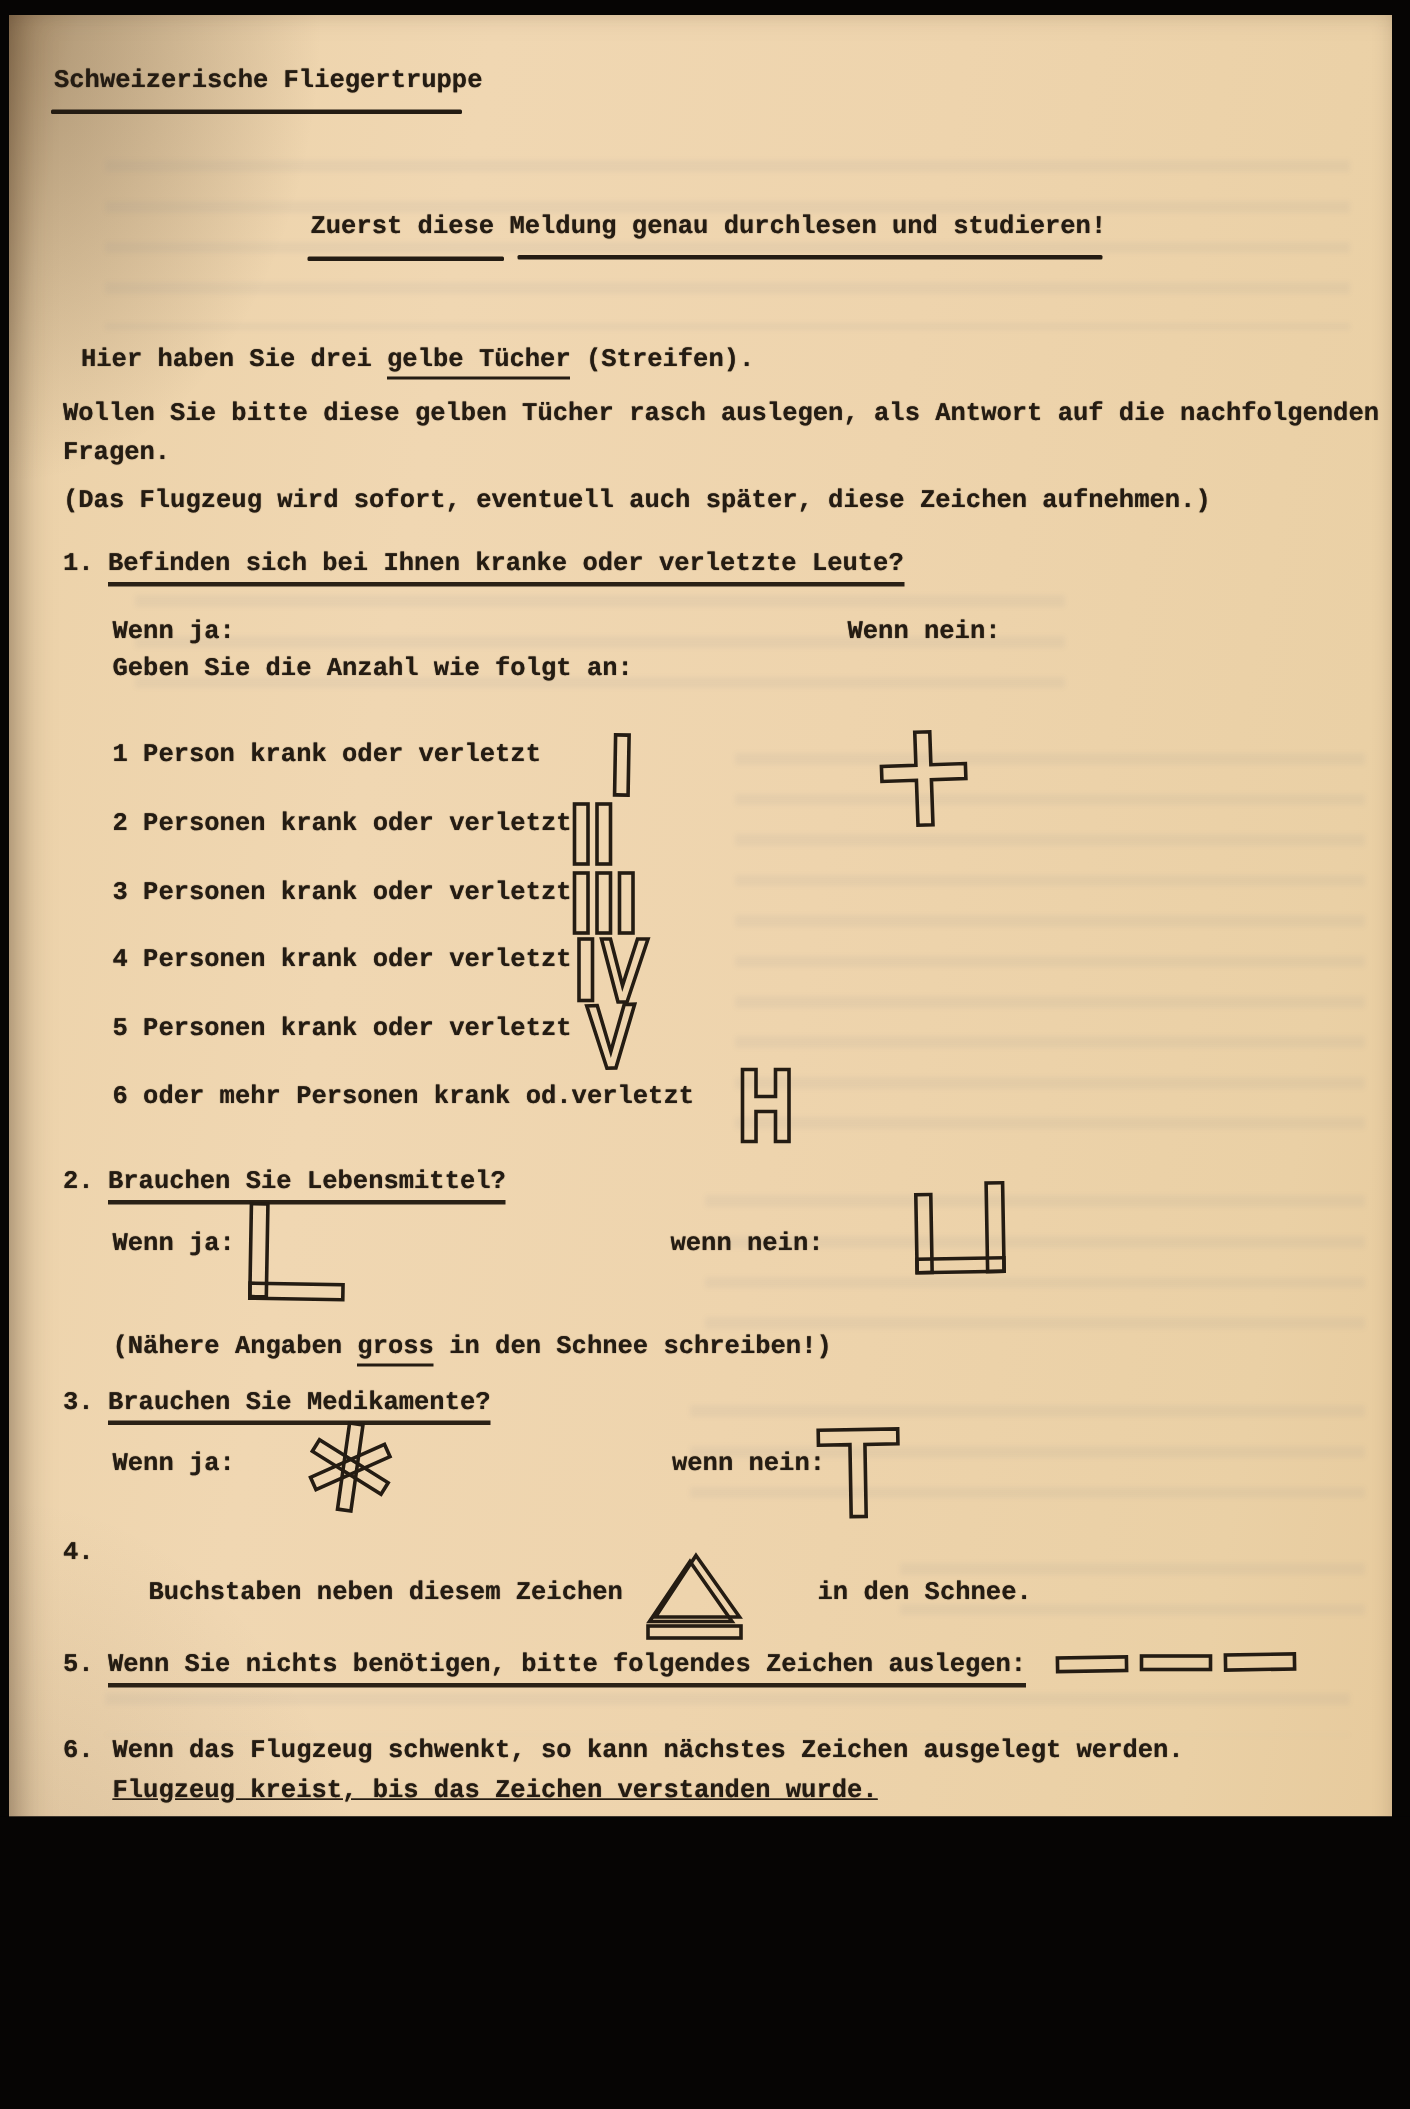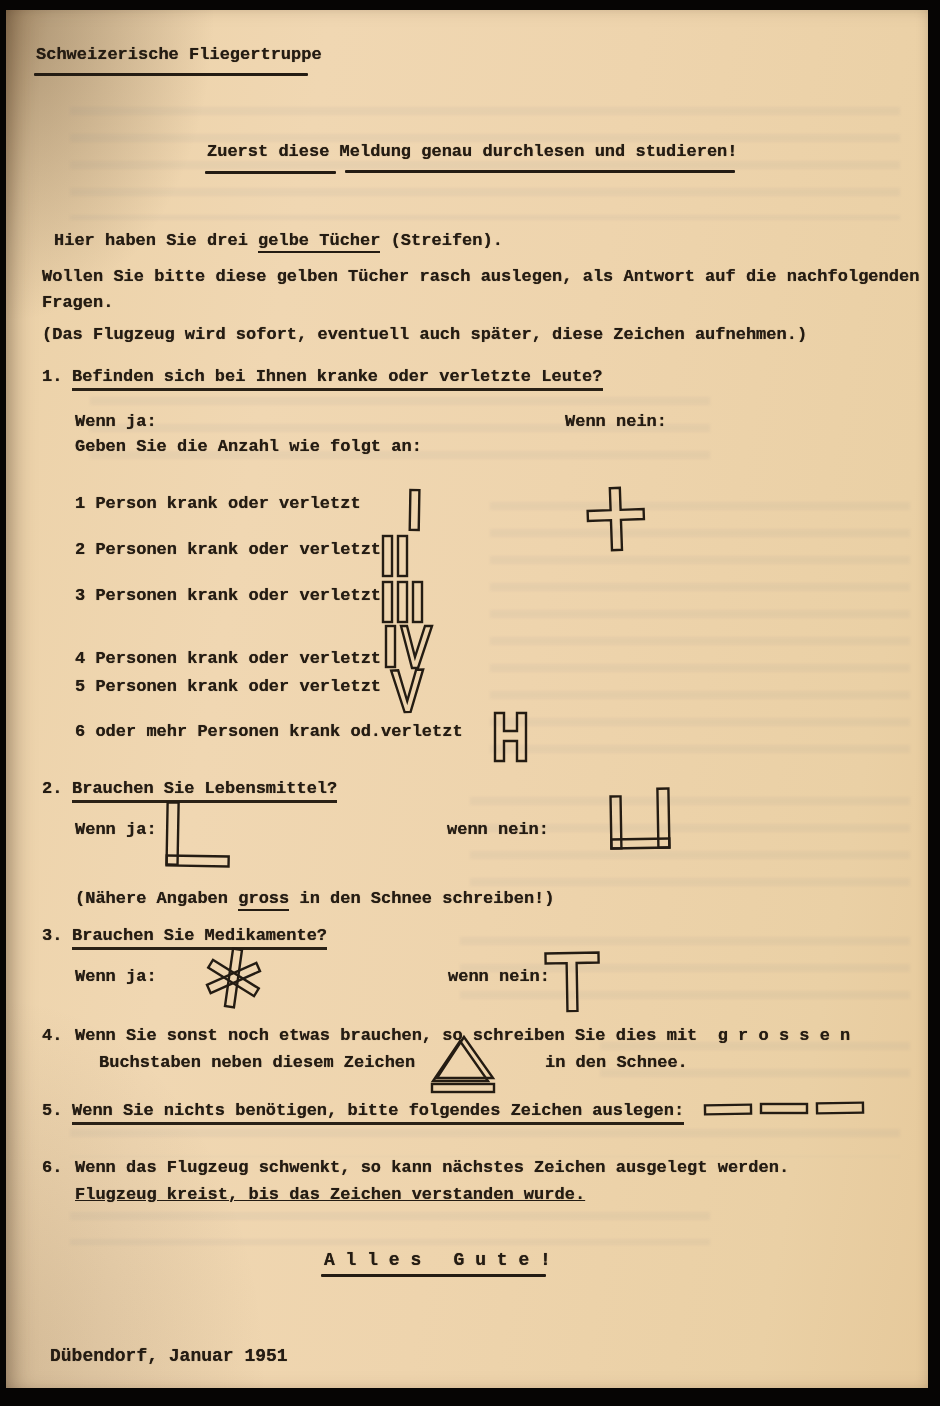--- a/index.html
+++ b/index.html
@@ -1,17 +1,17 @@
 <!DOCTYPE html>
 <html><head>
 <meta charset="utf-8">
 <style>
   html,body { margin:0; padding:0; background:#060504; }
   #stage {
-    position:relative; width:940px; height:1406px;
+    position:relative; width:940px; height:1211px;
     background:#060504; overflow:hidden;
     font-family:"Liberation Mono","DejaVu Sans Mono",monospace;
   }
   #sheet {
     position:absolute; left:6px; top:10px; width:922px; height:1378px;
     background:
       radial-gradient(ellipse at 0% 0%, rgba(60,40,22,.38), transparent 16%),
       radial-gradient(ellipse at 0% 100%, rgba(80,55,30,.18), transparent 20%),
       linear-gradient(100deg, #dfc093 0%, #ecd2a9 4%, #f0d7b2 28%, #eed4ad 55%, #ead0a5 85%, #e6c99b 100%);
     box-shadow: inset 16px 0 26px -14px rgba(55,35,18,.55), inset -6px 0 14px -8px rgba(55,35,18,.25);
@@ -66,21 +66,21 @@
 
   <div class="t" style="left:42px;top:366px;">1.</div>
   <div class="t" style="left:72px;top:366px;"><span class="u3">Befinden sich bei Ihnen kranke oder verletzte Leute?</span></div>
   <div class="t" style="left:75px;top:411px;">Wenn ja:</div>
   <div class="t" style="left:565px;top:411px;">Wenn nein:</div>
   <div class="t" style="left:75px;top:436px;">Geben Sie die Anzahl wie folgt an:</div>
 
   <div class="t" style="left:75px;top:493px;">1 Person krank oder verletzt</div>
   <div class="t" style="left:75px;top:539px;">2 Personen krank oder verletzt</div>
   <div class="t" style="left:75px;top:585px;">3 Personen krank oder verletzt</div>
-  <div class="t" style="left:75px;top:648px;text-align:right;">4 Personen krank oder verletzt</div>
+  <div class="t" style="left:75px;top:630px;text-align:right;">4 Personen krank oder verletzt</div>
   <div class="t" style="left:75px;top:676px;">5 Personen krank oder verletzt</div>
   <div class="t" style="left:75px;top:721px;">6 oder mehr Personen krank od.verletzt</div>
 
   <div class="sym" style="left:408px;top:488px;transform:rotate(1deg);">
     <svg width="14" height="46">
         <rect x="2" y="2" width="9" height="40"></rect>
       </svg>
   </div>
   <div class="sym" style="left:381px;top:534px;">
     <svg width="30" height="46">
@@ -147,21 +147,20 @@
     </svg>
   </div>
   <div class="t" style="left:448px;top:966px;">wenn nein:</div>
   <div class="sym" style="left:543px;top:950px;transform:rotate(-1deg);">
     <svg width="60" height="64">
         <path d="M3,3 h53 v10 h-22 v48 h-10 V13 H3 Z"></path>
       </svg>
   </div>
 
   <div class="t" style="left:42px;top:1025px;">4.</div>
-  <div class="t" style="left:75px;top:1025px;">Wenn Sie sonst noch etwas brauchen, so schreiben Sie dies mit  g r o s s e n</div>
   <div class="t" style="left:75px;top:1052px;margin-left:24px;">Buchstaben neben diesem Zeichen</div>
   <div class="sym" style="left:426px;top:1034px;">
     <svg width="74" height="62">
       <path d="M38,3 L67,44 L11,44 Z"></path>
       <path d="M34,7 L62,47 L7,47 Z"></path>
       <rect x="6" y="50" width="62" height="8"></rect>
     </svg>
   </div>
   <div class="t" style="left:545px;top:1052px;">in den Schnee.</div>
 

